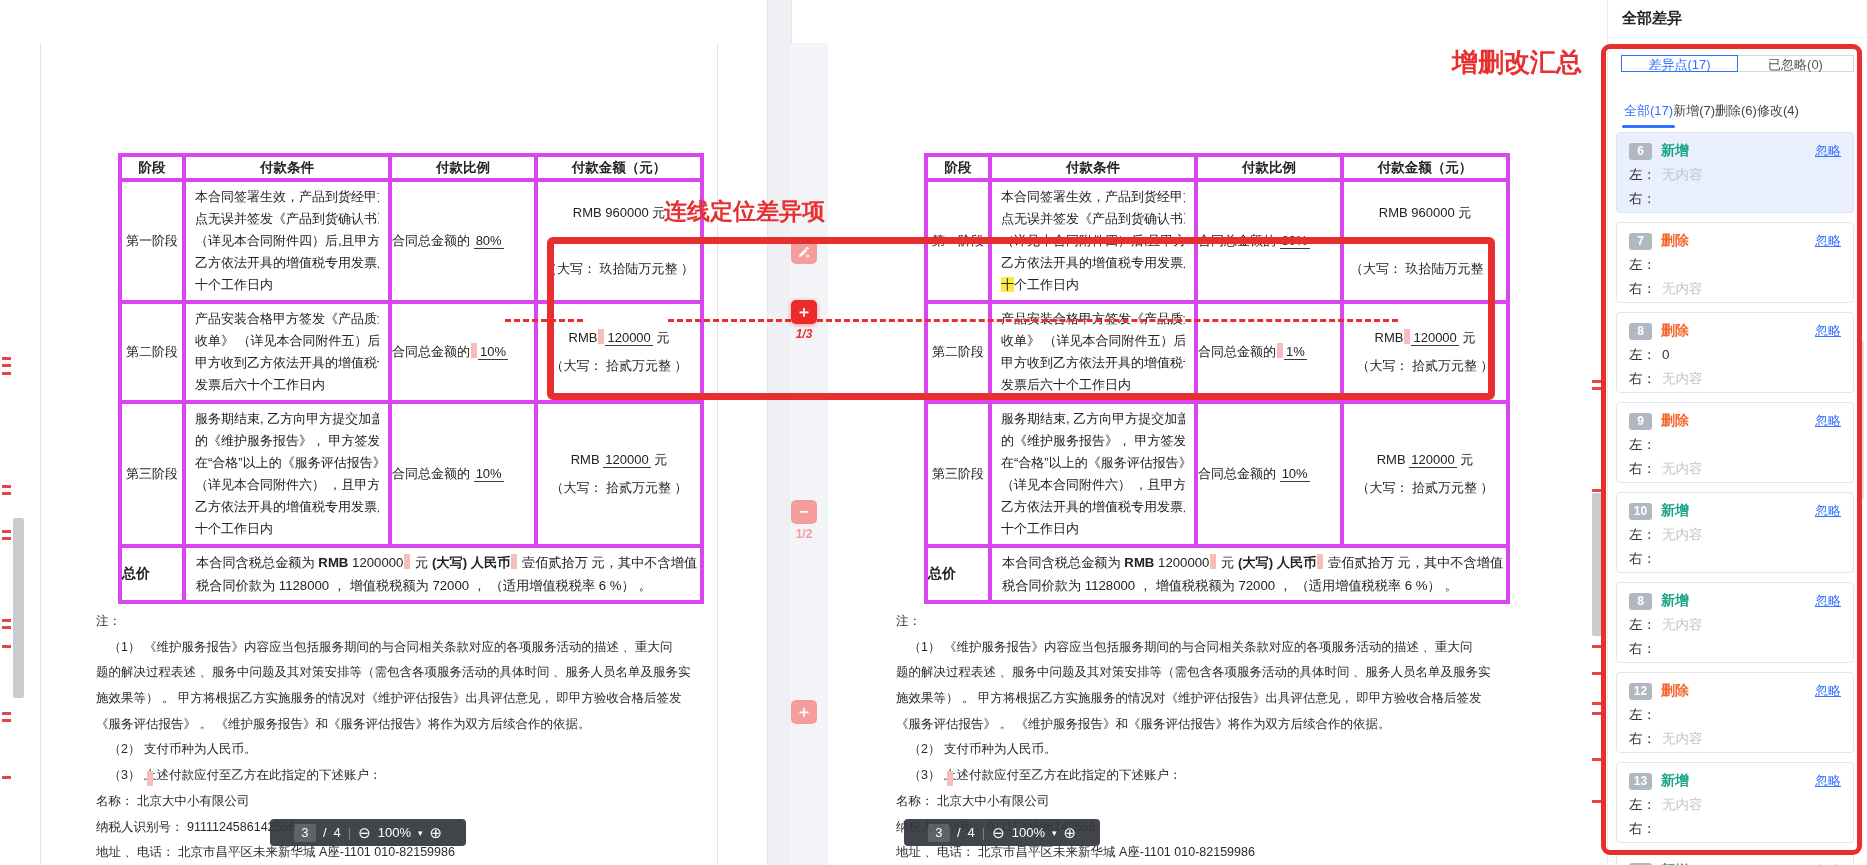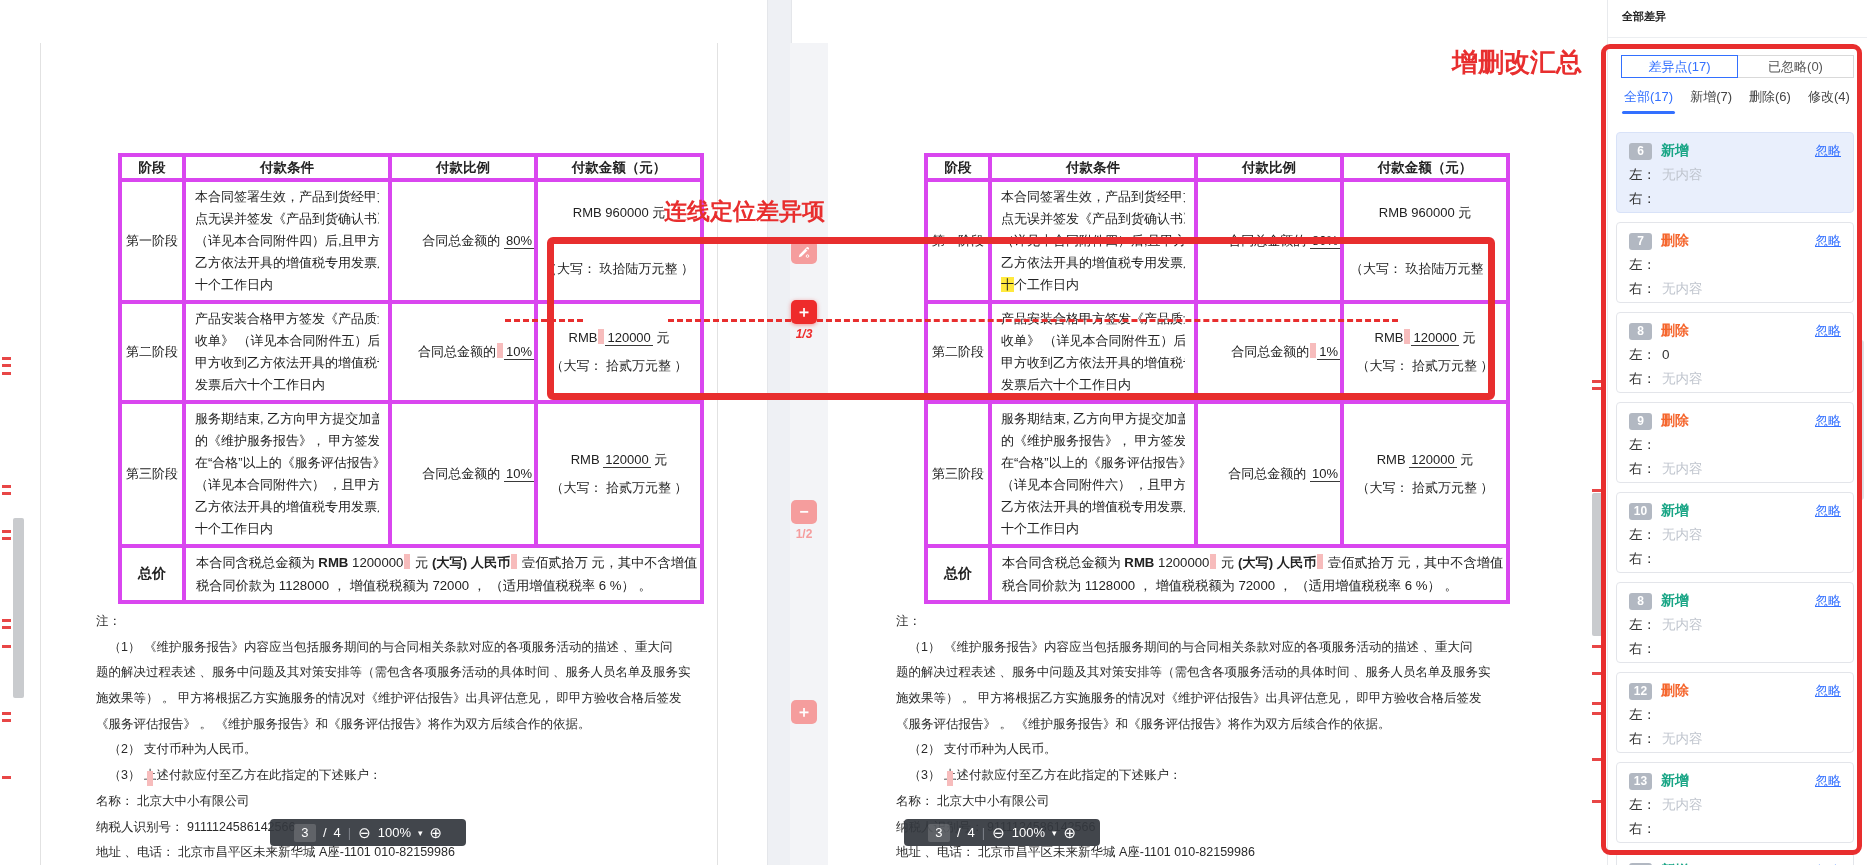--- a/index.html
+++ b/index.html
@@ -26,26 +26,26 @@
   .pageline{position:absolute;top:0;width:1px;height:822px;background:#e2e2e2;}
 
   
   table.doc-table{position:absolute;border-collapse:collapse;table-layout:fixed;width:582px;font-size:13px;color:#222;}
   .doc-table td,.doc-table th{border:4px solid #d946ef;padding:0;vertical-align:middle;box-sizing:border-box;}
   .doc-table th{font-size:13.5px;font-weight:bold;height:25px;text-align:center;}
   tr.r1{height:115px;} tr.r2{height:89px;} tr.r3{height:133px;} tr.rt{height:52px;}
   td.cond{vertical-align:top;padding:4px 9px;}
   td.cond .tl{line-height:22px;white-space:nowrap;overflow:hidden;}
   td.stage{text-align:center;}
-  td.ratio{text-align:right;}
+  td.ratio{text-align:left;}
   td.amt{text-align:center;}
   .amt .a1{margin-bottom:10px;white-space:nowrap;}
   .amt.amt-gap .a1{margin-bottom:38px;}
   .amt .a2{white-space:nowrap;}
-  td.tlabel{text-align:center;font-weight:bold;font-size:14px;}
+  td.tlabel{text-align:left;font-weight:bold;font-size:14px;}
   td.tot{padding:3px 10px;line-height:23px;font-size:13.2px;white-space:nowrap;overflow:hidden;}
   .u{border-bottom:1px solid #3a3a3a;padding:0 2px;}
   .b{font-weight:bold;}
   .hl-y{background:#ffe93d;}
   .sliver{display:inline-block;width:6px;height:15px;background:#f7bcbc;vertical-align:-2px;margin:0 1px;}
 
   
   .notes{position:absolute;top:566px;font-size:12.5px;color:#2a2a2a;}
   .notes .nline{height:25.7px;line-height:25.7px;white-space:nowrap;}
 
@@ -66,27 +66,27 @@
 
   
   .navbtn{position:absolute;left:791px;width:26px;height:24px;border-radius:5px;display:flex;align-items:center;justify-content:center;color:#fff;font-weight:bold;font-size:16px;cursor:pointer;z-index:40;}
   .navbtn.pink{background:#f59d9d;}
   .navbtn.red{background:#ee2b2b;box-shadow:0 1px 4px rgba(238,43,43,.5);}
   .navlbl{position:absolute;left:791px;width:26px;text-align:center;font-size:12px;font-weight:bold;z-index:40;}
   .navlbl.red{color:#ee2b2b;} .navlbl.pink{color:#f59d9d;}
 
   
   .sidebar{position:absolute;left:1607px;top:0;width:260px;height:865px;background:#fff;border-left:1px solid #e8eaed;box-sizing:border-box;}
-  .sb-title{position:absolute;left:14px;top:9px;font-size:11px;font-weight:bold;color:#222;}
+  .sb-title{position:absolute;left:14px;top:9px;font-size:15px;font-weight:bold;color:#222;}
   .sb-hline{position:absolute;left:0;top:37px;width:260px;height:1px;background:#eceef1;}
   .sb-tabs{position:absolute;left:13px;right:13px;top:55px;display:flex;}
-  .sb-tab{flex:1;height:23px;background:#fff;border:1px solid #d9d9d9;color:#555;font-size:13px;font-family:inherit;cursor:pointer;padding:0;}
+  .sb-tab{flex:1;height:17px;background:#fff;border:1px solid #d9d9d9;color:#555;font-size:13px;font-family:inherit;cursor:pointer;padding:0;}
   .sb-tab + .sb-tab{margin-left:-1px;}
   .sb-tab.active{border:1px solid #3370ff;color:#3370ff;position:relative;z-index:2;}
-  .sb-filters{position:absolute;left:16px;right:4px;top:88px;display:flex;gap:17px;font-size:13px;color:#444;align-items:flex-end;}
+  .sb-filters{position:absolute;left:16px;right:4px;top:102px;display:flex;font-size:13px;color:#444;align-items:flex-end;}
   .sb-filter{cursor:pointer;position:relative;padding-bottom:8px;}
   .sb-filter.active{color:#3370ff;}
   .sb-filter.active::after{content:"";position:absolute;left:-2px;right:-2px;bottom:0;height:3px;background:#3370ff;border-radius:2px;}
   .cards{position:absolute;left:8px;top:132px;width:238px;bottom:0;overflow:hidden;}
   .card{box-sizing:border-box;height:81px;margin-bottom:9px;background:#fff;border:1px solid #e3e5ea;border-radius:4px;padding:9px 12px;cursor:pointer;}
   .card.selected{background:#e9effc;border-color:#d8e2f8;}
   .card-head{display:flex;align-items:center;gap:9px;}
   .badge{display:inline-block;min-width:19px;height:17px;line-height:17px;background:#b2b8c2;color:#fff;font-size:12px;font-weight:bold;text-align:center;border-radius:3px;padding:0 2px;}
   .dtype{font-size:14px;font-weight:bold;}
   .dtype.added{color:#18a585;}

